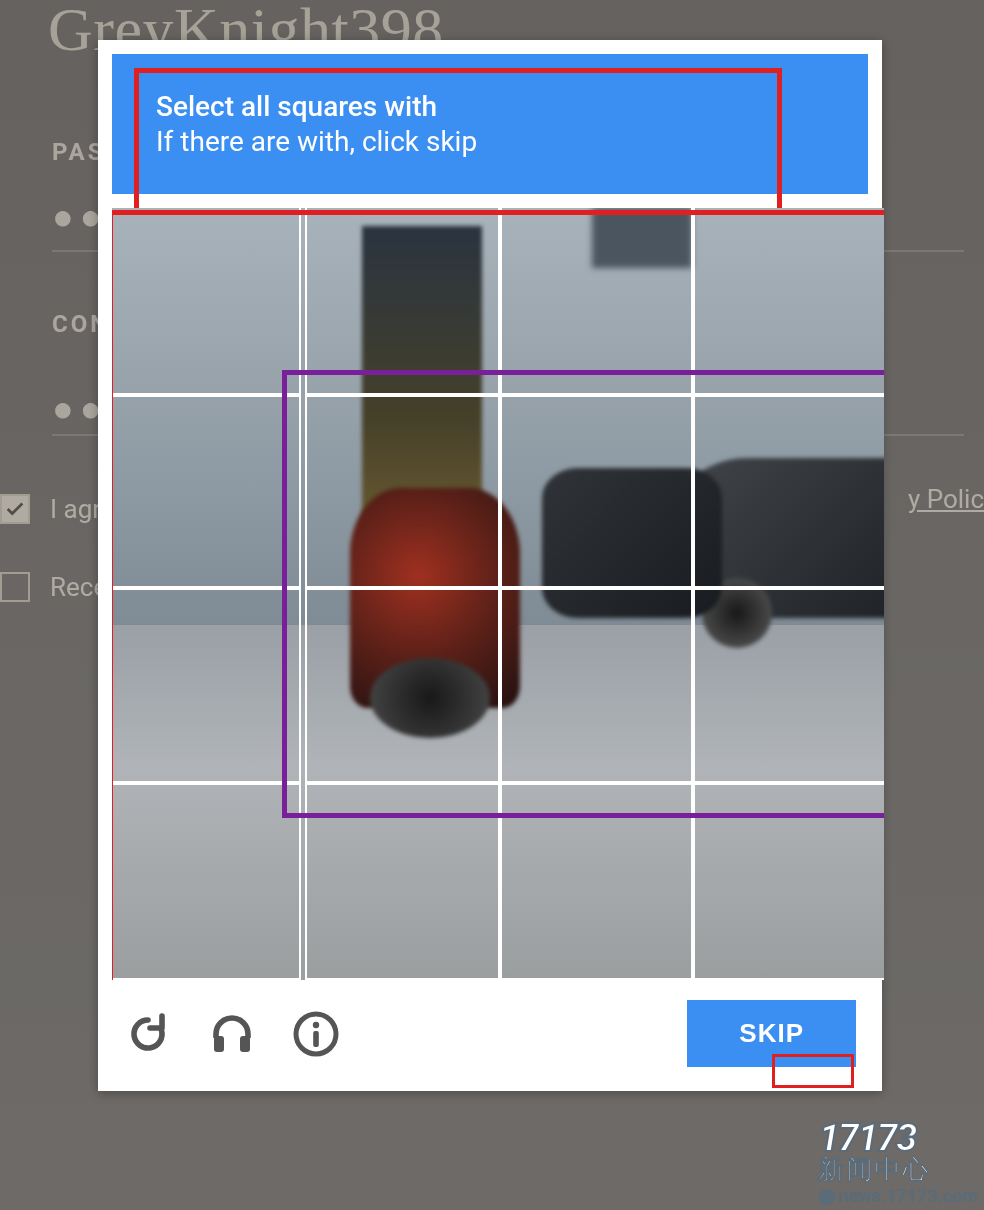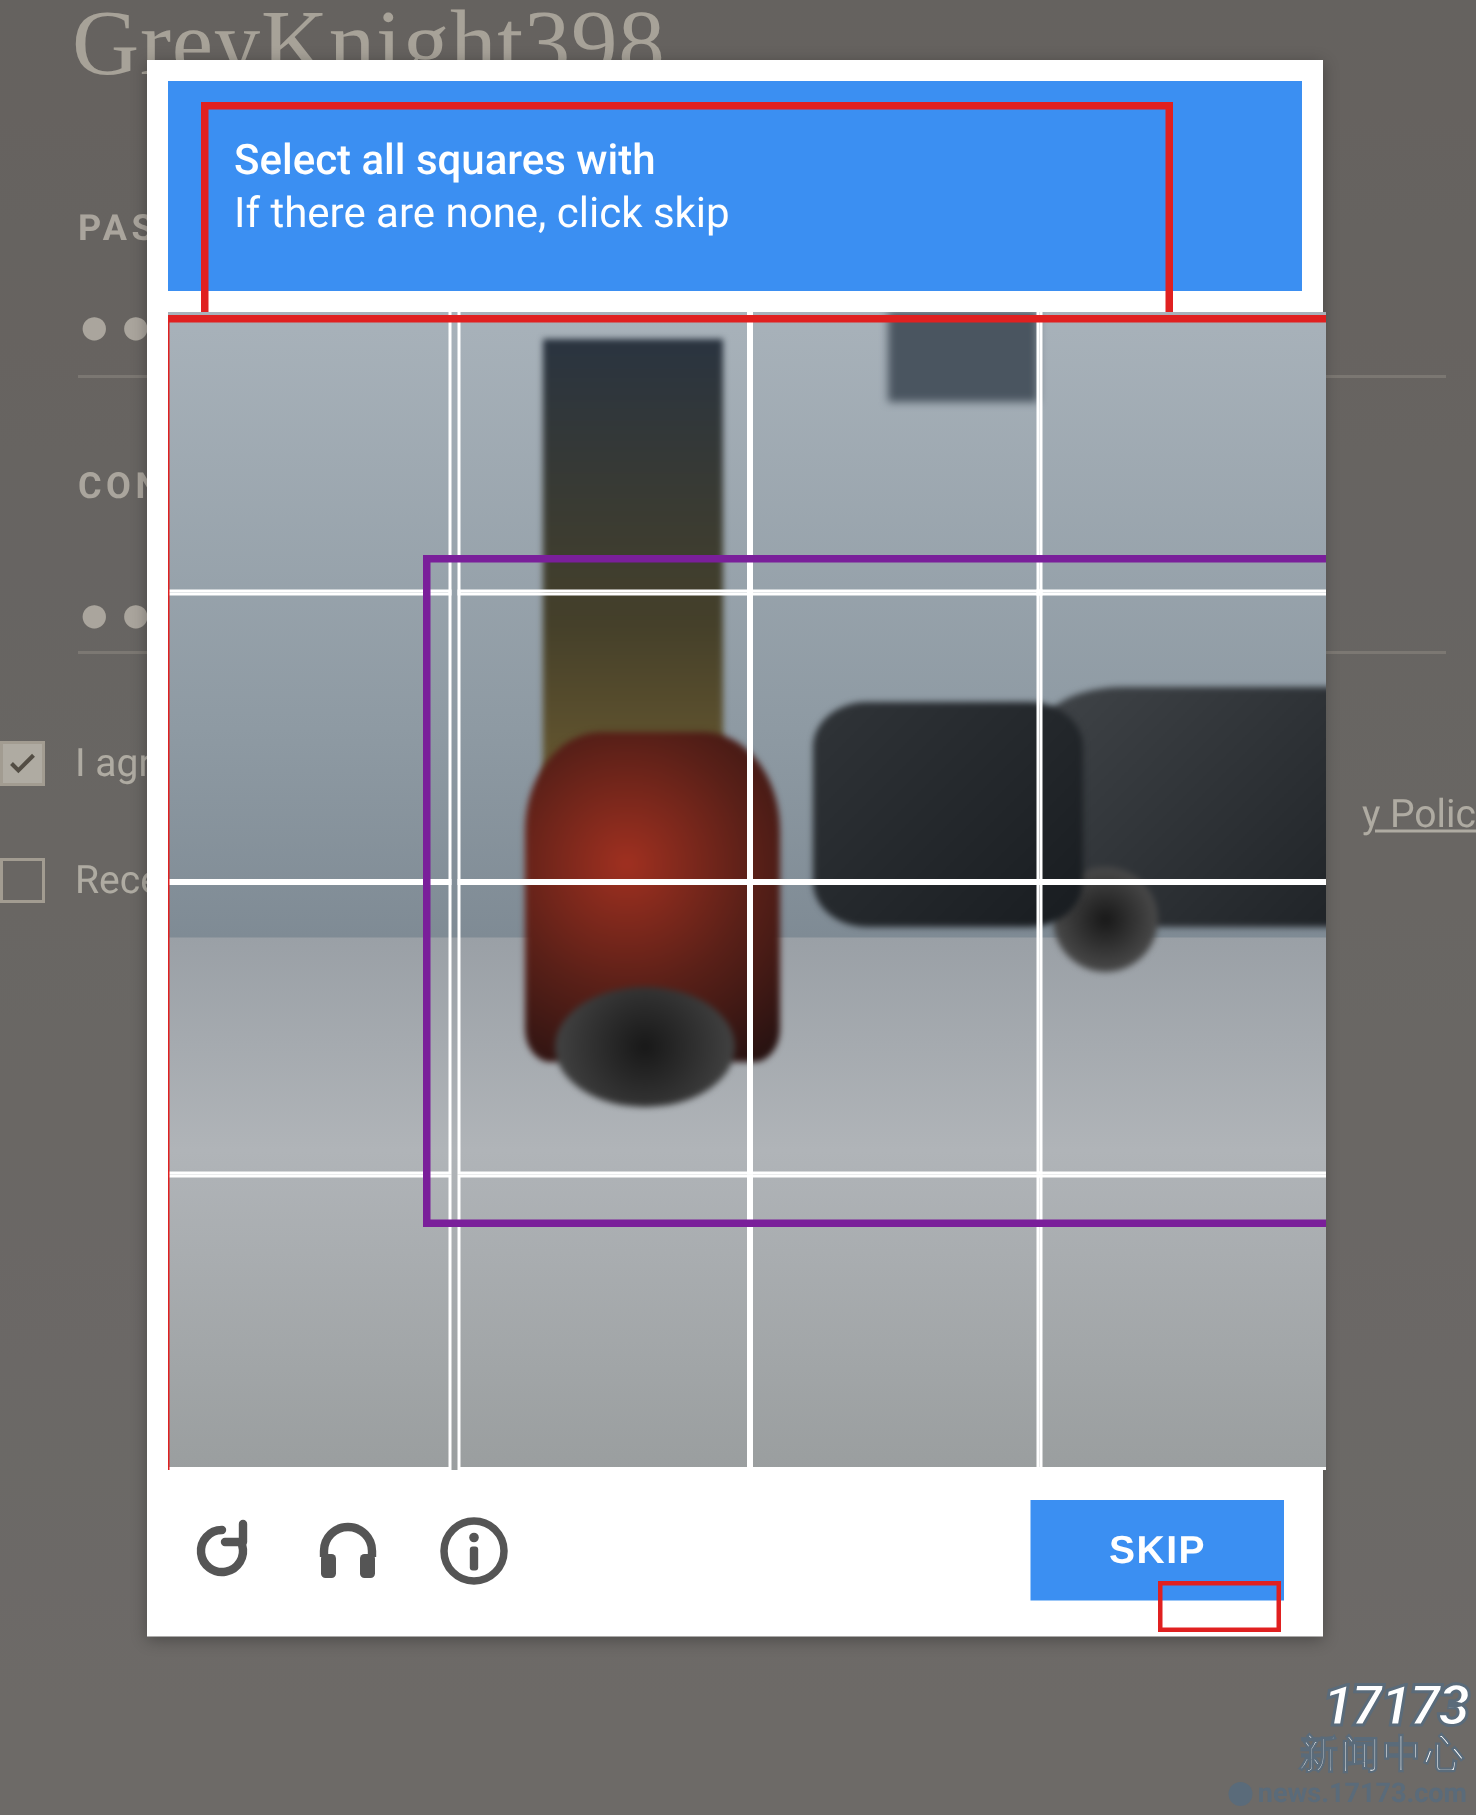--- a/index.html
+++ b/index.html
@@ -78,21 +78,21 @@
   }
   .bg-checkbox.empty { background: transparent; }
   .bg-checkbox svg { width: 22px; height: 22px; }
   .bg-check-text {
     font-size: 26px;
     color: #f0ead8;
   }
   .bg-privacy {
     position: absolute;
     right: 0;
-    top: 528px;
+    top: 484px;
     font-size: 26px;
     color: #f0ead8;
     text-decoration: underline;
   }
 
   .grey-overlay {
     position: absolute;
     inset: 0;
     background: rgba(120,120,120,0.35);
   }
@@ -253,21 +253,21 @@
     letter-spacing: 1px;
     padding: 18px 52px;
     cursor: pointer;
   }
 
   
   .watermark {
     position: absolute;
     right: 6px;
     bottom: 4px;
-    text-align: right;
+    text-align: left;
     pointer-events: none;
   }
   .wm-logo {
     font-size: 38px;
     font-weight: 900;
     color: #fff;
     -webkit-text-stroke: 2px #5a6b7a;
     letter-spacing: -2px;
     font-style: italic;
   }
@@ -328,21 +328,21 @@
   </div>
   <div class="bg-privacy">y Polic</div>
 </div>
 
 <div class="grey-overlay"></div>
 
 <div class="captcha">
   <div class="captcha-header">
     <div class="header-red-box"></div>
     <div class="captcha-instr-pre">Select all squares with</div>
-    <div class="captcha-instr-post">If there are none, click skip</div>
+    <div class="captcha-instr-post">If there are with, click skip</div>
   </div>
 
   <div class="grid-wrap">
     <div class="scene">
       <div class="wall"></div>
       <div class="door"></div>
       <div class="lamp"></div>
       <div class="ground"></div>
       <div class="moto moto3"></div>
       <div class="moto moto2"></div>

